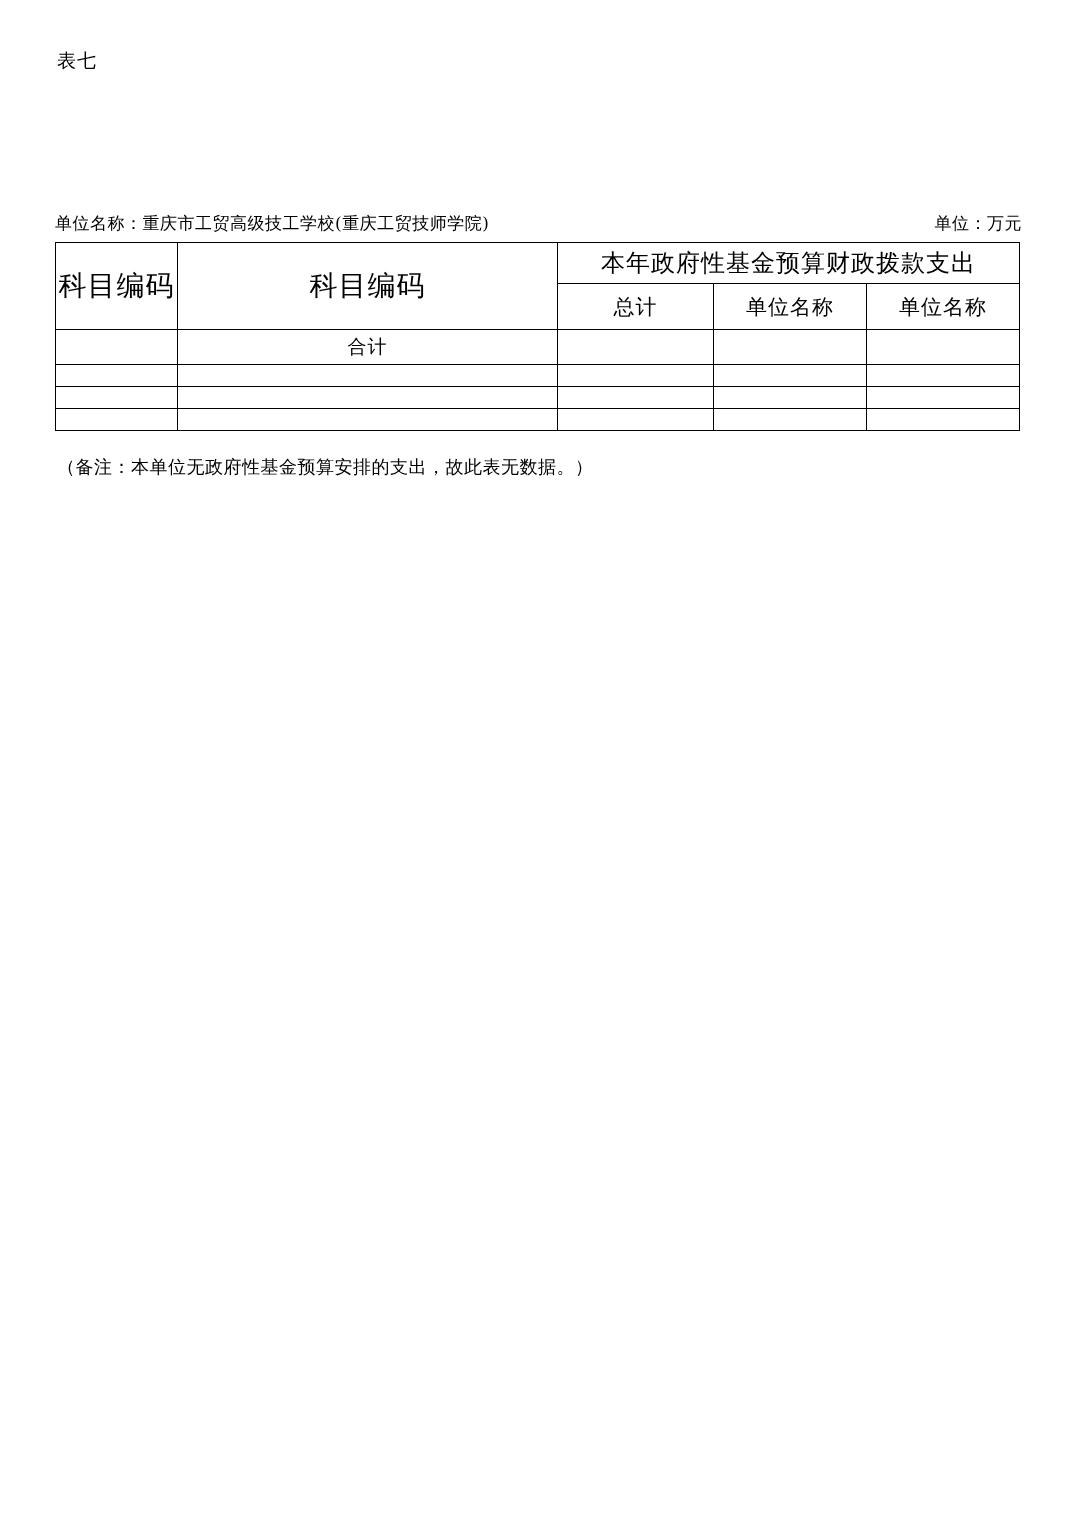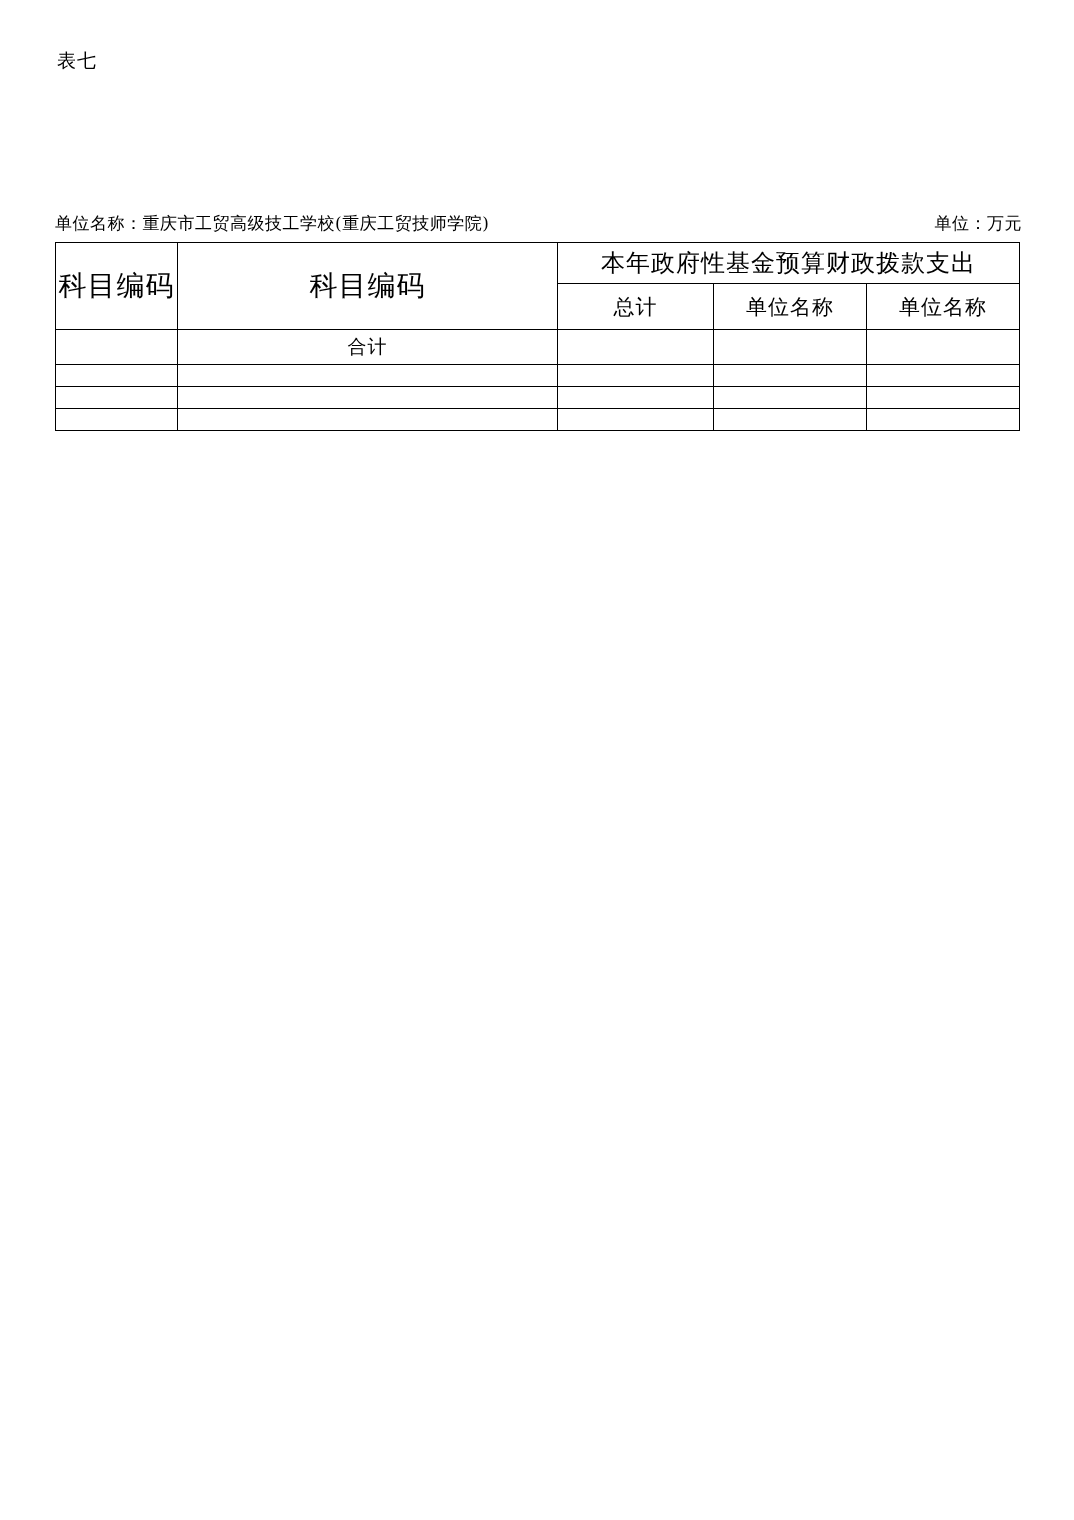--- a/index.html
+++ b/index.html
@@ -167,14 +167,15 @@
       <tr class="row-empty">
         <td></td>
         <td></td>
         <td></td>
         <td></td>
         <td></td>
       </tr>
     </tbody>
   </table>
 
+  <div class="note">（备注：本单位无政府性基金预算安排的支出，故此表无数据。）</div>
 
 </div>
 
 </body></html>

